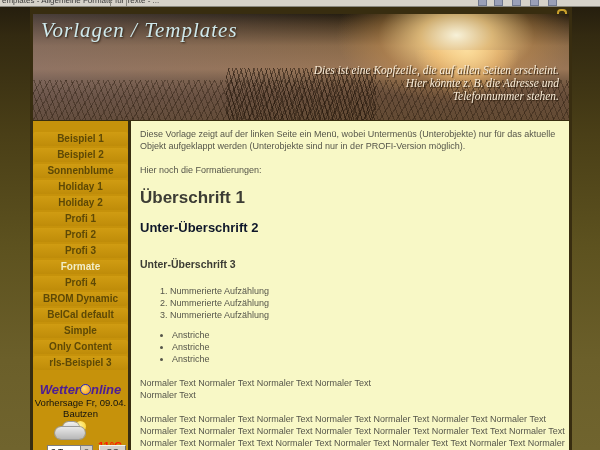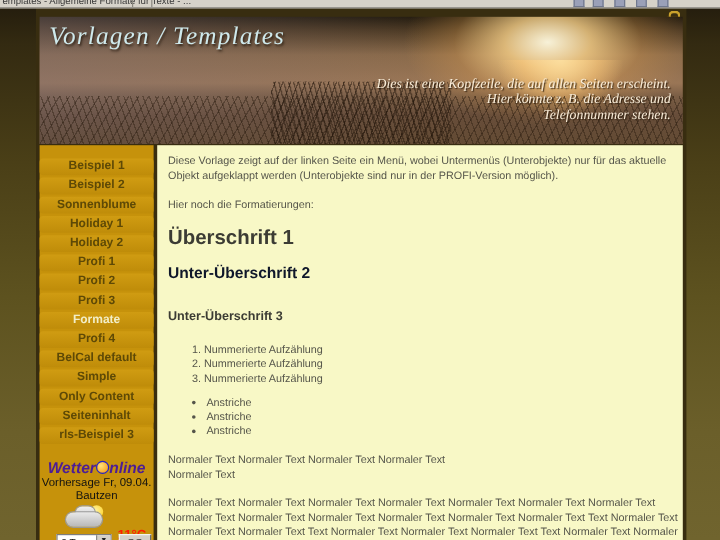--- a/index.html
+++ b/index.html
@@ -122,24 +122,24 @@
   <div class="menu-item">Beispiel 1</div>
   <div class="menu-item">Beispiel 2</div>
   <div class="menu-item">Sonnenblume</div>
   <div class="menu-item">Holiday 1</div>
   <div class="menu-item">Holiday 2</div>
   <div class="menu-item">Profi 1</div>
   <div class="menu-item">Profi 2</div>
   <div class="menu-item">Profi 3</div>
   <div class="menu-item active">Formate</div>
   <div class="menu-item">Profi 4</div>
+  <div class="menu-item">BROM Dynamic</div>
   <div class="menu-item">BelCal default</div>
   <div class="menu-item">Simple</div>
   <div class="menu-item">Only Content</div>
-  <div class="menu-item">Seiteninhalt</div>
   <div class="menu-item">rls-Beispiel 3</div>
 
   <div class="weather">
     <div class="wo-logo">
       <span>Wetter</span><span class="wo-globe"></span><span>nline</span>
     </div>
     <div class="wo-line">Vorhersage Fr, 09.04.</div>
     <div class="wo-line">Bautzen</div>
     <div class="wx-row">
       <div class="cloud-wrap">

